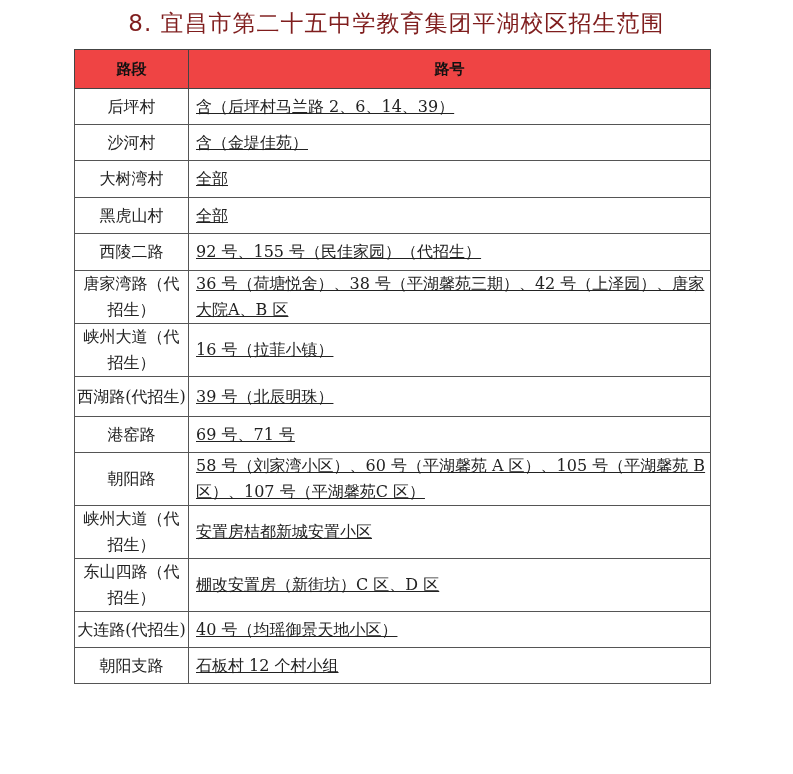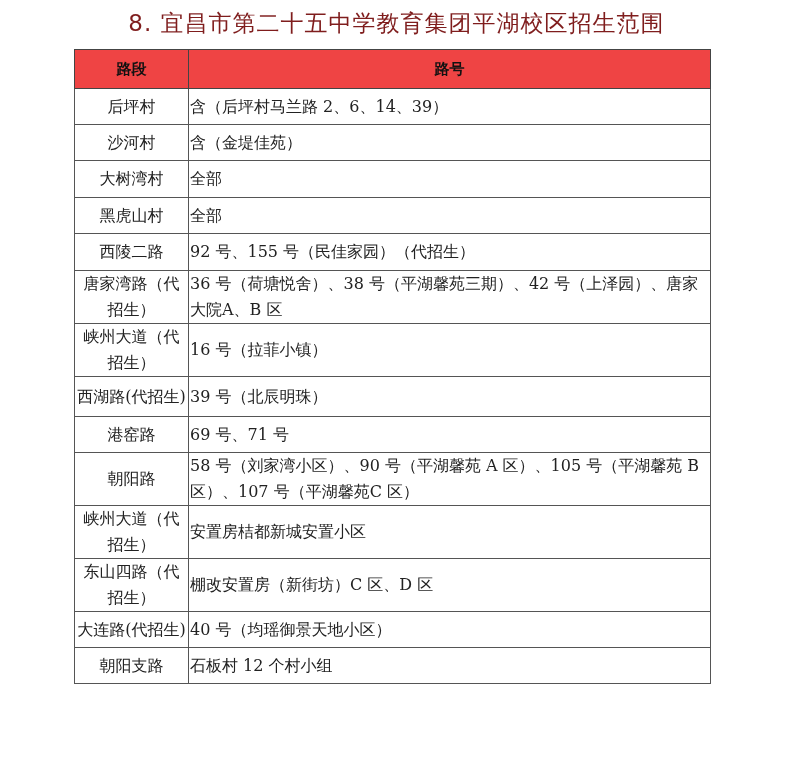--- a/index.html
+++ b/index.html
@@ -9,21 +9,21 @@
            font-size:23px; letter-spacing:1px; color:#7f1d1d;
            font-family:"DejaVu Sans","Liberation Sans",sans-serif; }
   table { position:absolute; left:74px; top:49px; width:636px; border-collapse:collapse;
           table-layout:fixed; }
   col.c1 { width:114px; } col.c2 { width:522px; }
   th { background:#ef4444; height:36px; font-size:15px; font-weight:bold;
        font-family:"DejaVu Sans","Liberation Sans",sans-serif;
        border:1.5px solid #444; color:#111; }
   td { border:1.5px solid #555; font-size:16px; line-height:26px; padding:0; vertical-align:middle; }
   td.seg { text-align:center; padding:0 1px; }
-  td.num { text-align:left; padding-left:1px; }
+  td.num { text-align:left; padding-left:7px;text-decoration:underline; }
 </style>
 </head>
 <body>
 
 <div class="title">8. 宜昌市第二十五中学教育集团平湖校区招生范围</div>
 
 <table>
   <colgroup>
       <col class="c1">
       <col class="c2">
@@ -66,21 +66,21 @@
       <tr style="height: 40px;">
         <td class="seg">西湖路(代招生)</td>
         <td class="num">39 号（北辰明珠）</td>
       </tr>
       <tr style="height: 36px;">
         <td class="seg">港窑路</td>
         <td class="num">69 号、71 号</td>
       </tr>
       <tr style="height: 50px;">
         <td class="seg">朝阳路</td>
-        <td class="num">58 号（刘家湾小区）、90 号（平湖馨苑 A 区）、105 号（平湖馨苑 B 区）、107 号（平湖馨苑C 区）</td>
+        <td class="num">58 号（刘家湾小区）、60 号（平湖馨苑 A 区）、105 号（平湖馨苑 B 区）、107 号（平湖馨苑C 区）</td>
       </tr>
       <tr style="height: 51px;">
         <td class="seg">峡州大道（代招生）</td>
         <td class="num">安置房桔都新城安置小区</td>
       </tr>
       <tr style="height: 52px;">
         <td class="seg">东山四路（代招生）</td>
         <td class="num">棚改安置房（新街坊）C 区、D 区</td>
       </tr>
       <tr style="height: 36px;">

